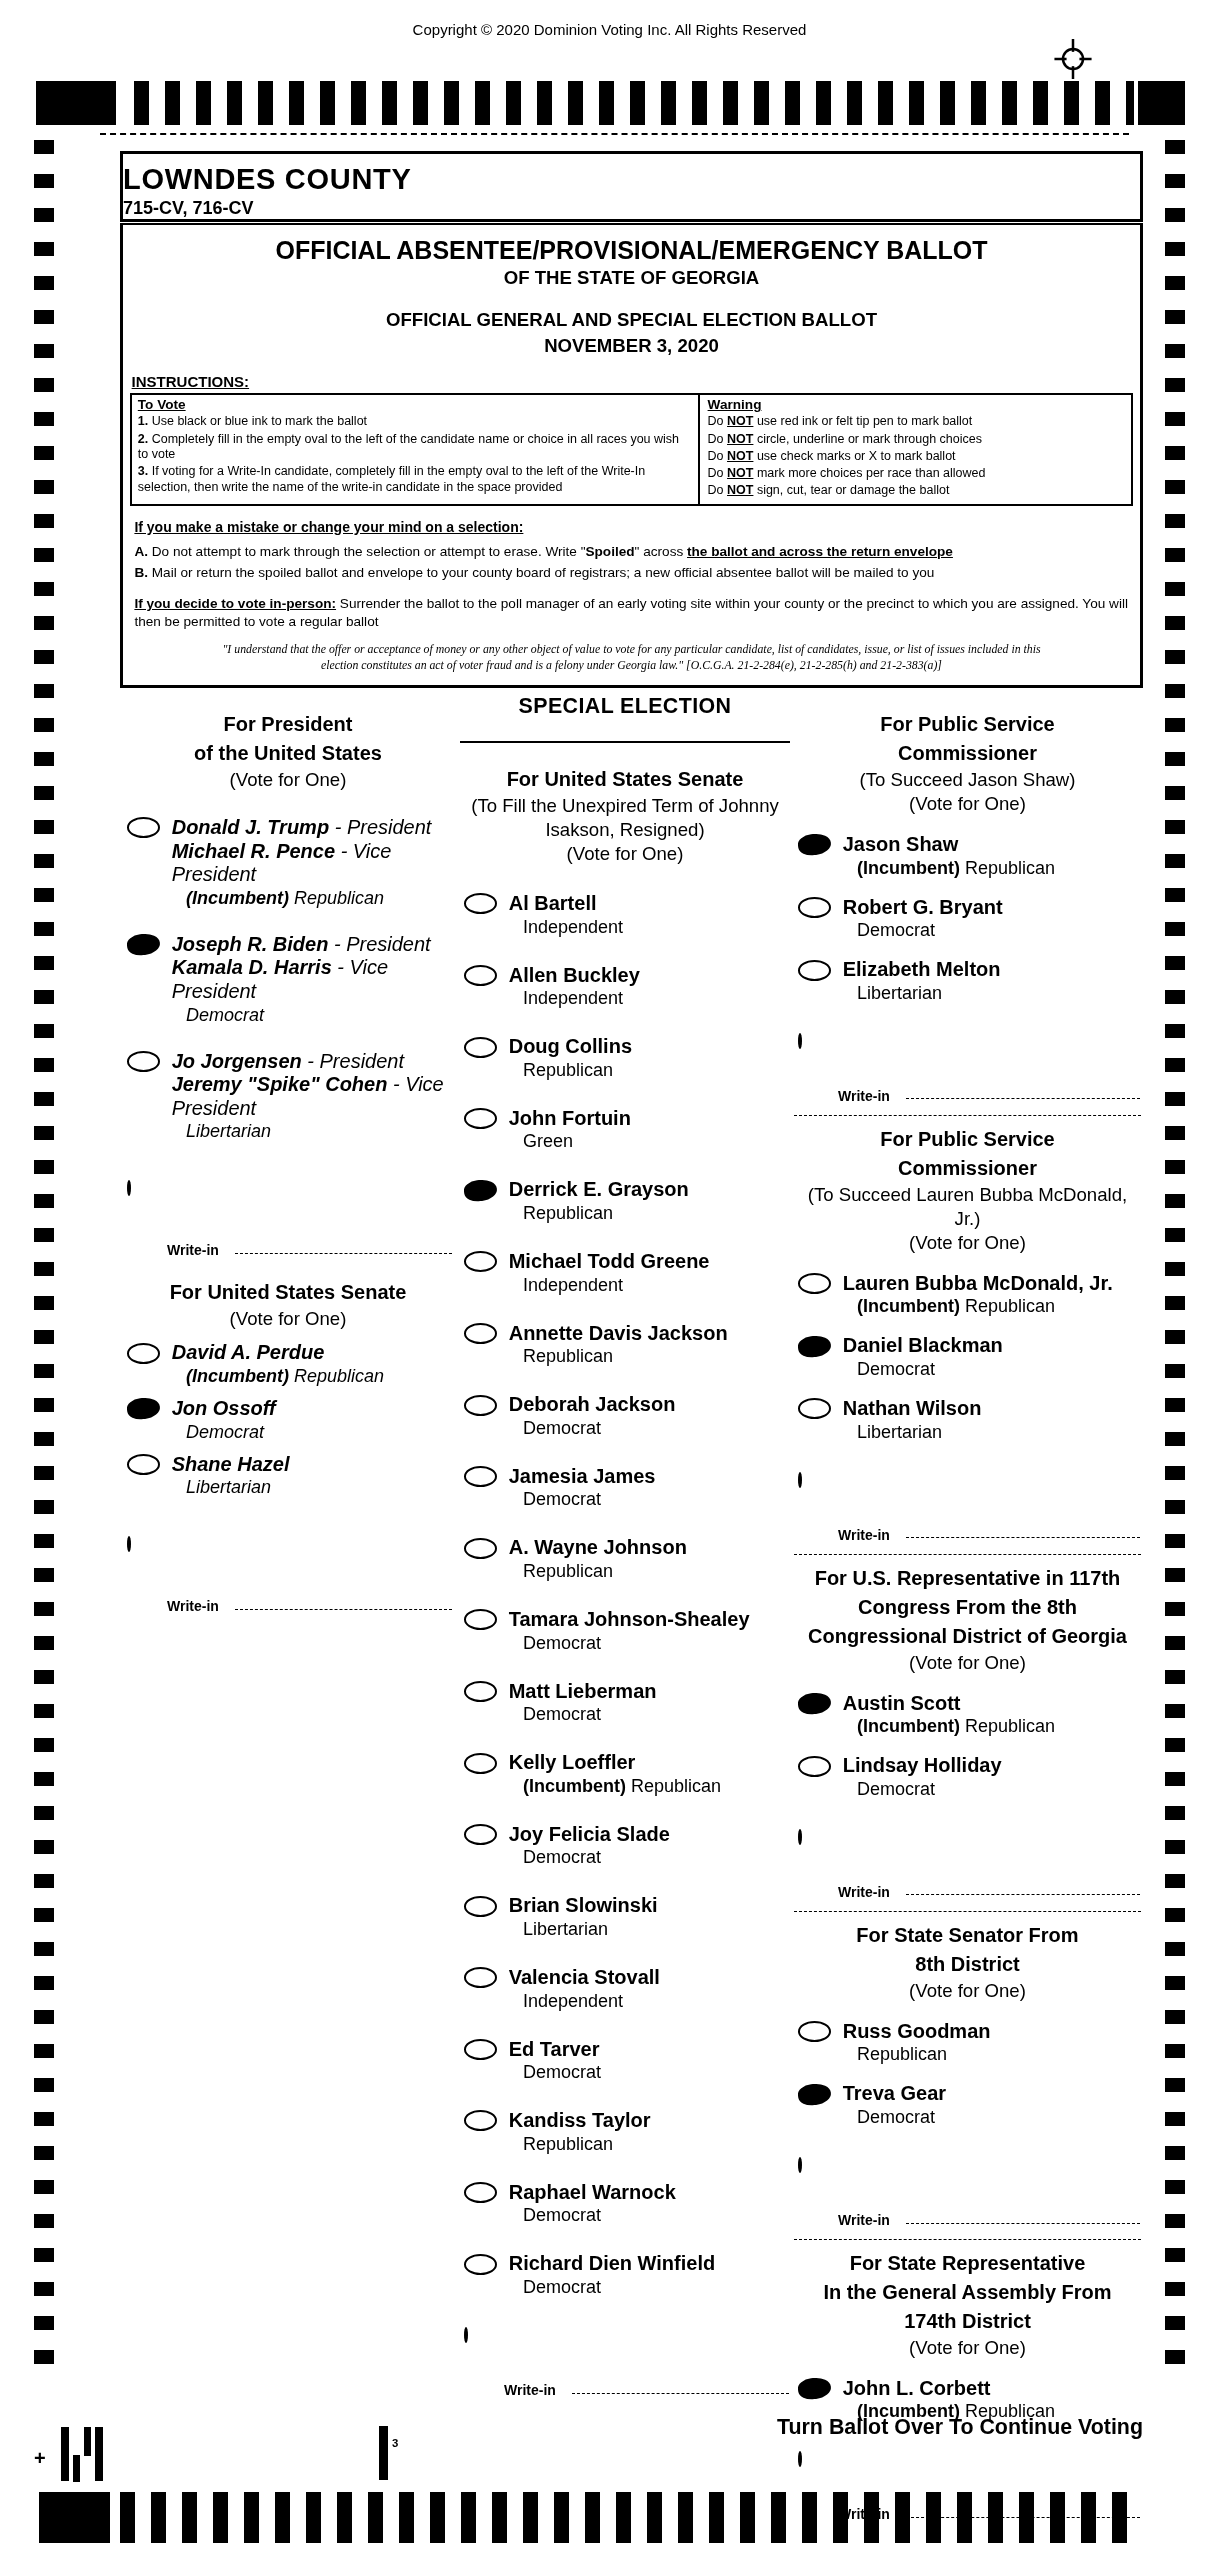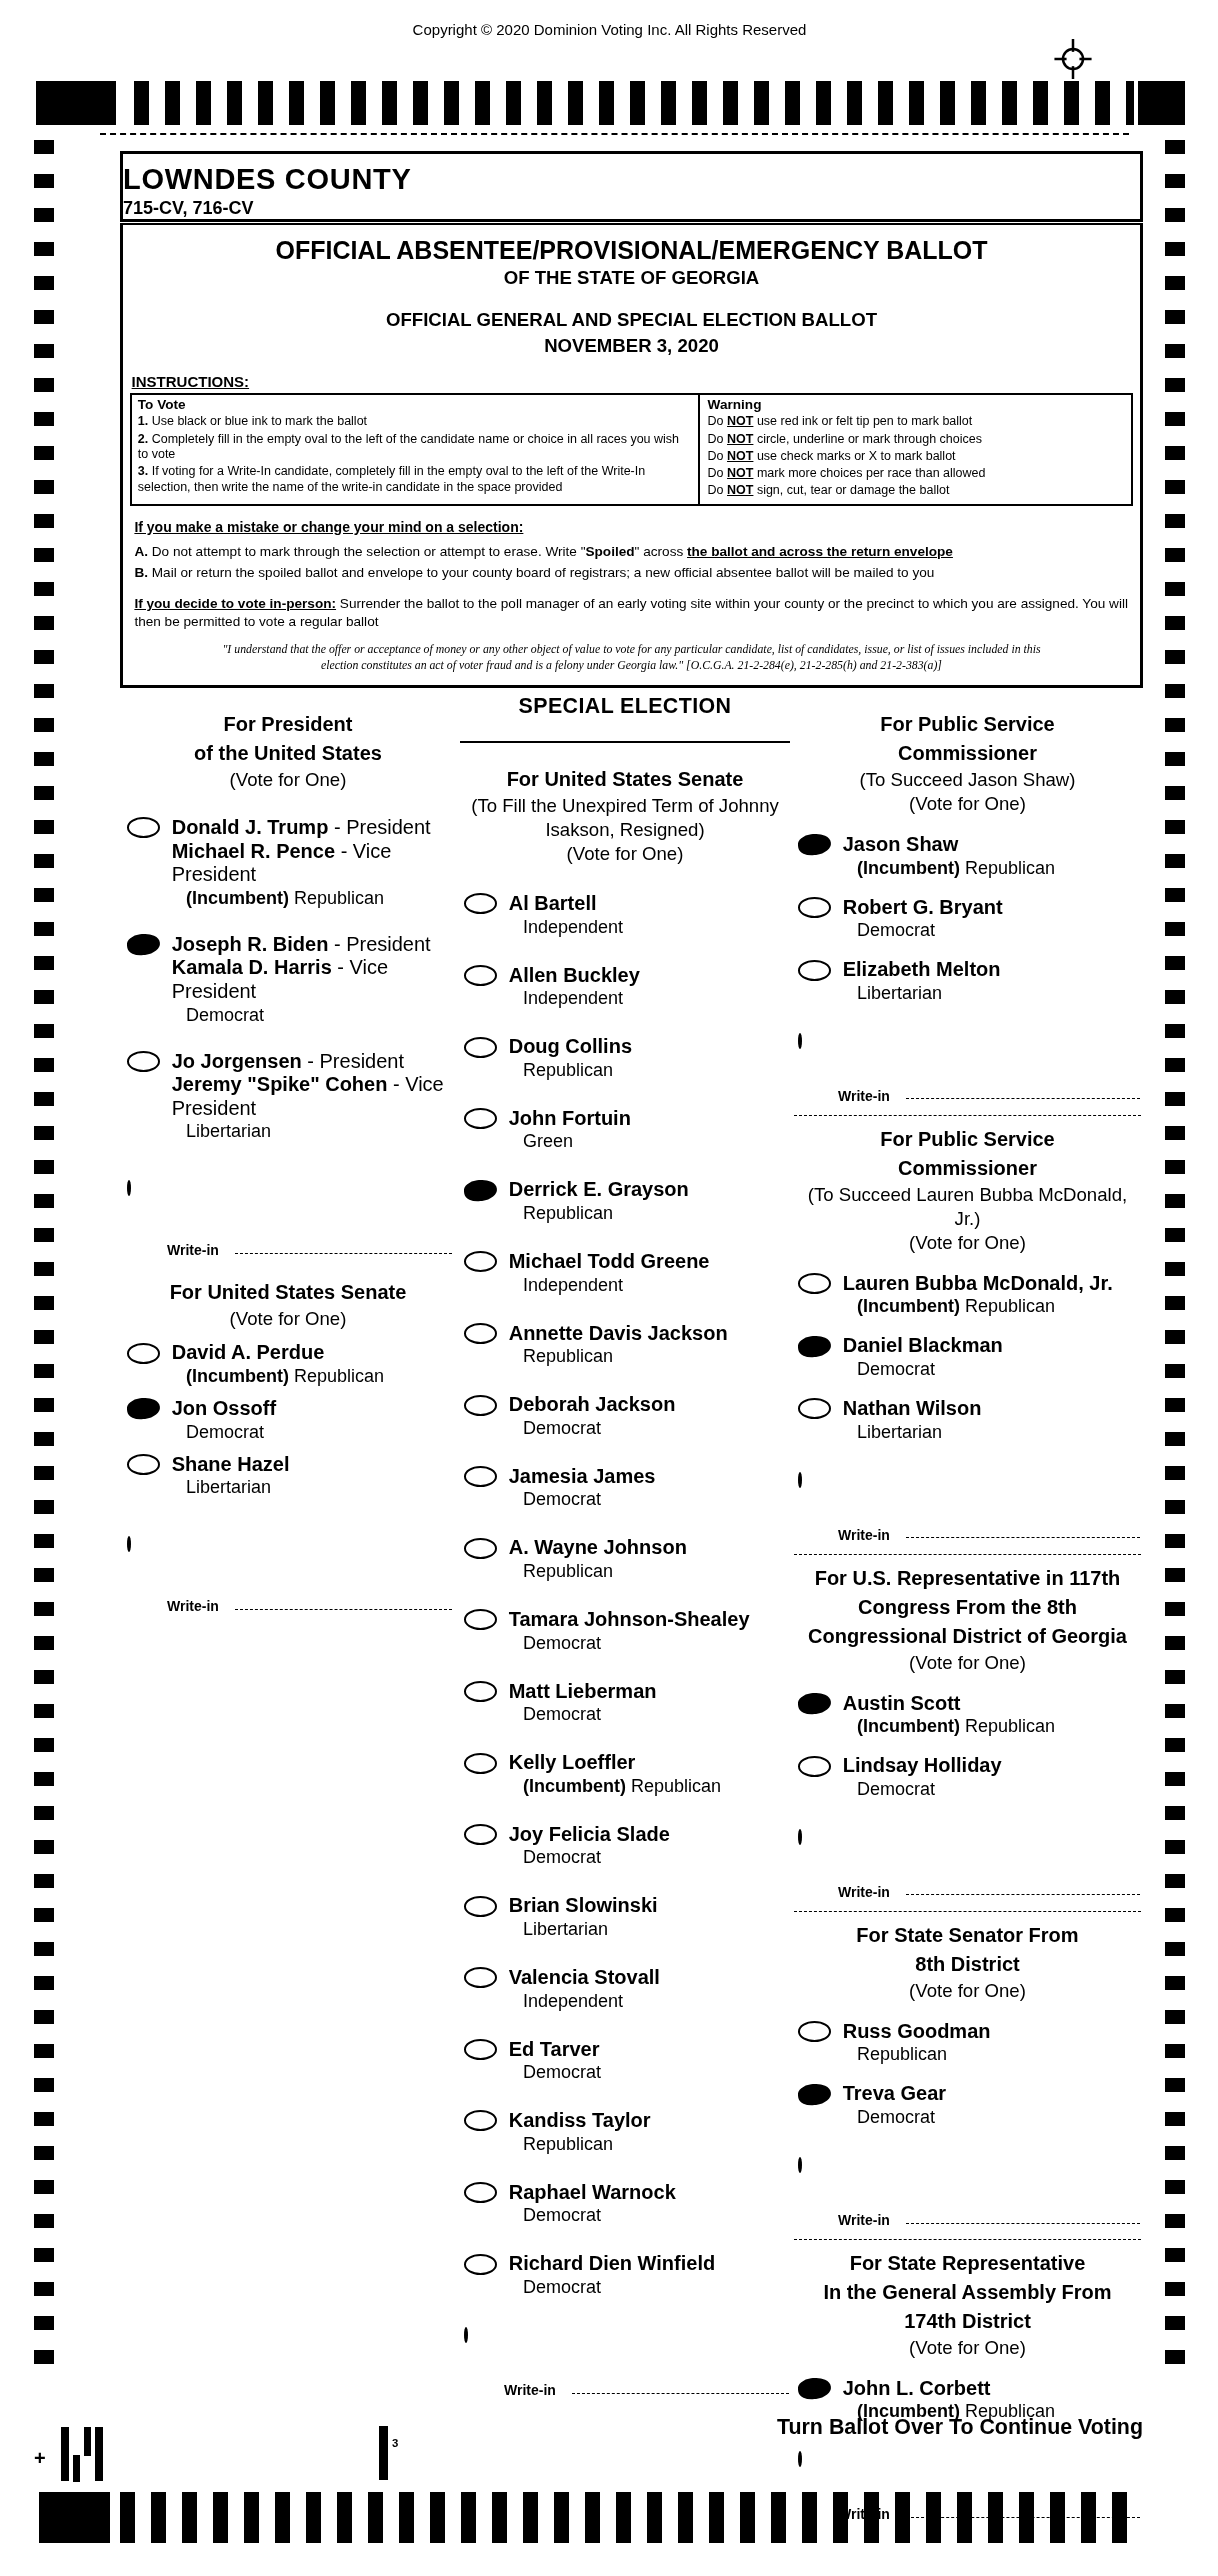--- a/index.html
+++ b/index.html
@@ -34,21 +34,21 @@
   .county{font-size:29px;font-weight:bold;margin-top:8.6px;letter-spacing:0.7px;}
   .codes{font-size:18px;font-weight:bold;margin-top:2.9px;}
   .box2{position:absolute;left:120px;top:223px;width:1023px;height:465px;border:3.6px solid #000;border-top-width:2.9px;box-sizing:border-box;overflow:hidden;}
   .t1{font-size:25px;font-weight:bold;text-align:center;margin-top:11.4px;}
   .t2{font-size:18.6px;font-weight:bold;text-align:center;line-height:26px;}
   .t2.first{margin-top:15.7px;}
   .instr-label{font-size:15px;font-weight:bold;text-decoration:underline;margin:14.3px 0 2.9px 8.6px;}
   .ibox{margin:0 7.1px;border:2.1px solid #000;display:flex;font-size:12.5px;line-height:15.7px;}
   .ib-left{flex:1.33;padding:2.1px 7.1px 5.7px 5.7px;}
   .ib-right{flex:1;border-left:2.1px solid #000;padding:2.1px 7.1px 5.7px 7.1px;}
-  .ib-head{font-size:13.6px;font-weight:bold;margin-bottom:1.4px;}
+  .ib-head{font-size:13.6px;font-weight:bold;text-decoration:underline;margin-bottom:1.4px;}
   .iv-item{margin-top:1.4px;}
   .b{font-weight:bold;}
   .u{text-decoration:underline;}
   .mistake{margin:11.4px 11.4px 0;font-size:13.6px;line-height:18px;}
   .m-head{font-size:14px;font-weight:bold;text-decoration:underline;margin-bottom:7.1px;}
   .m-line{margin-top:2.9px;}
   .inperson{margin:13px 11.4px 0;font-size:13.6px;line-height:18px;}
   .oath{margin:11.4px 10px 0;text-align:center;font-style:italic;font-size:11.8px;line-height:15.7px;font-family:"Liberation Serif","DejaVu Serif",serif;}
 
   
@@ -58,21 +58,21 @@
   #col-right{left:794px;width:347px;}
   .banner{text-align:center;font-size:21.4px;font-weight:bold;letter-spacing:0.4px;border-bottom:2.1px solid #000;padding-bottom:22px;margin-bottom:22px;}
   .race{margin-top:16px;}
   .race + .race{margin-top:20px;}
   .race.sep{border-top:1.4px dashed #000;padding-top:8.6px;margin-top:11.4px;}
   .race-header{text-align:center;}
   .race-title{font-size:20px;font-weight:bold;line-height:29px;}
   .race-note{font-size:18.6px;line-height:24px;}
   .race-vote{font-size:18.6px;line-height:24px;}
   .cand{display:flex;margin-top:17px;}
-  #col-left .cand{margin-top:10px;}
+  #col-left .cand{margin-top:10px;font-style:italic;}
   #col-left .race-president .cand{margin-top:24px;}
   #col-middle .cand{margin-top:26px;}
   #col-right .cand{margin-top:17px;}
   .oval{width:33px;height:21px;border:2.1px solid #000;border-radius:50%;flex:none;margin:1.4px 11.4px 0 4.3px;box-sizing:border-box;background:#fff;}
   .oval.filled{background:#000;border-radius:46% 54% 52% 48%;transform:rotate(-7deg);}
   .cand-text{flex:1;}
   .cand-line{font-size:20px;line-height:23.6px;}
   .cn{font-weight:bold;}
   .cand-party{font-size:18px;line-height:22px;padding-left:14.3px;}
   .writein{margin-top:31px;}

